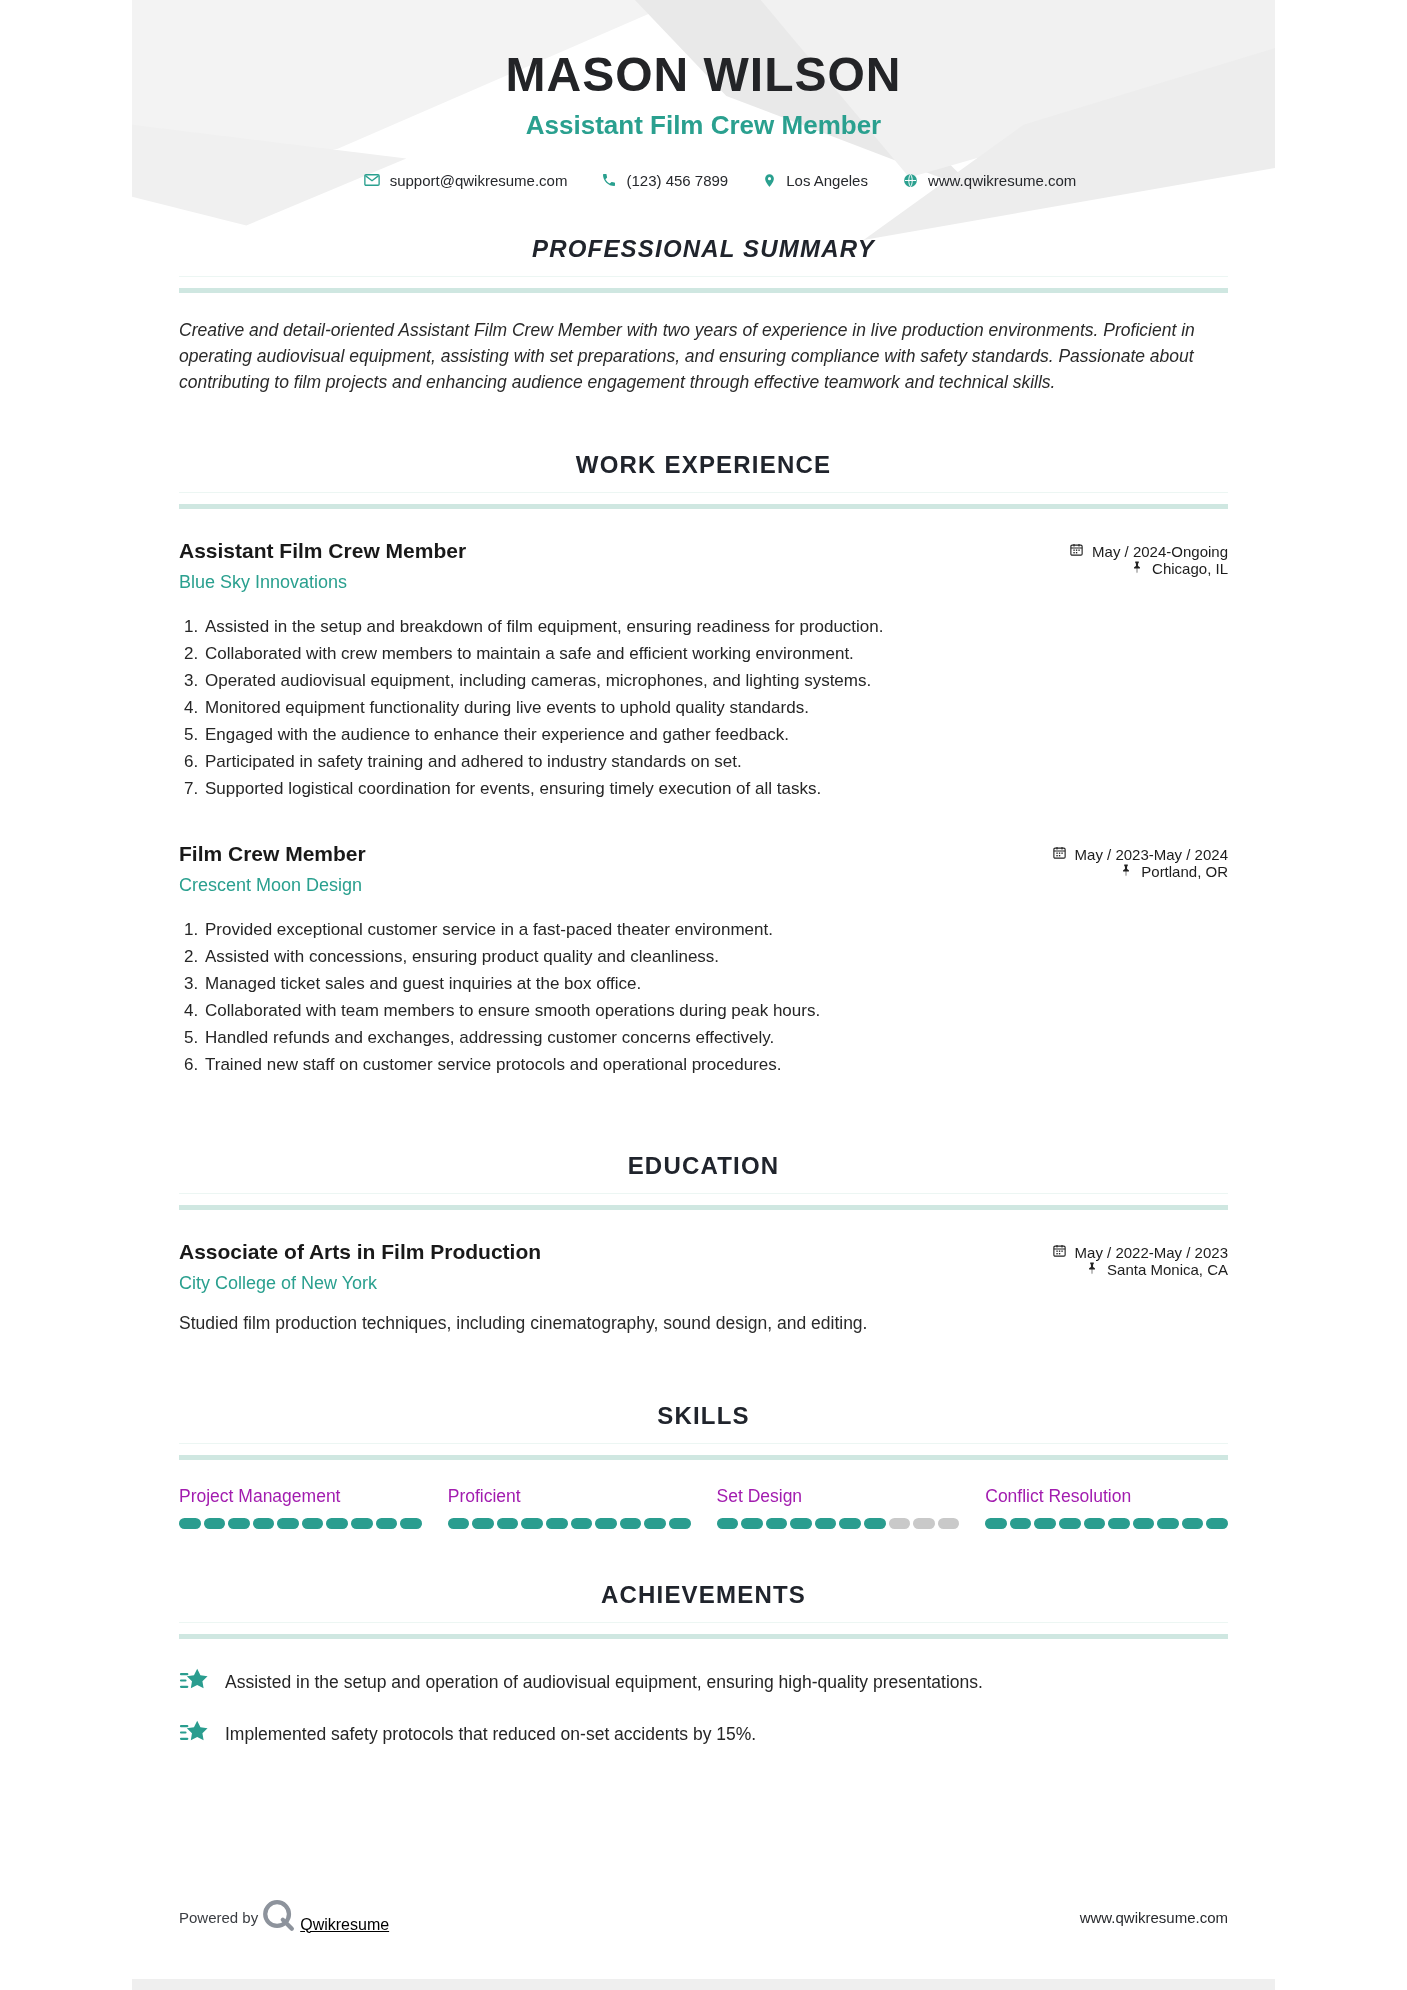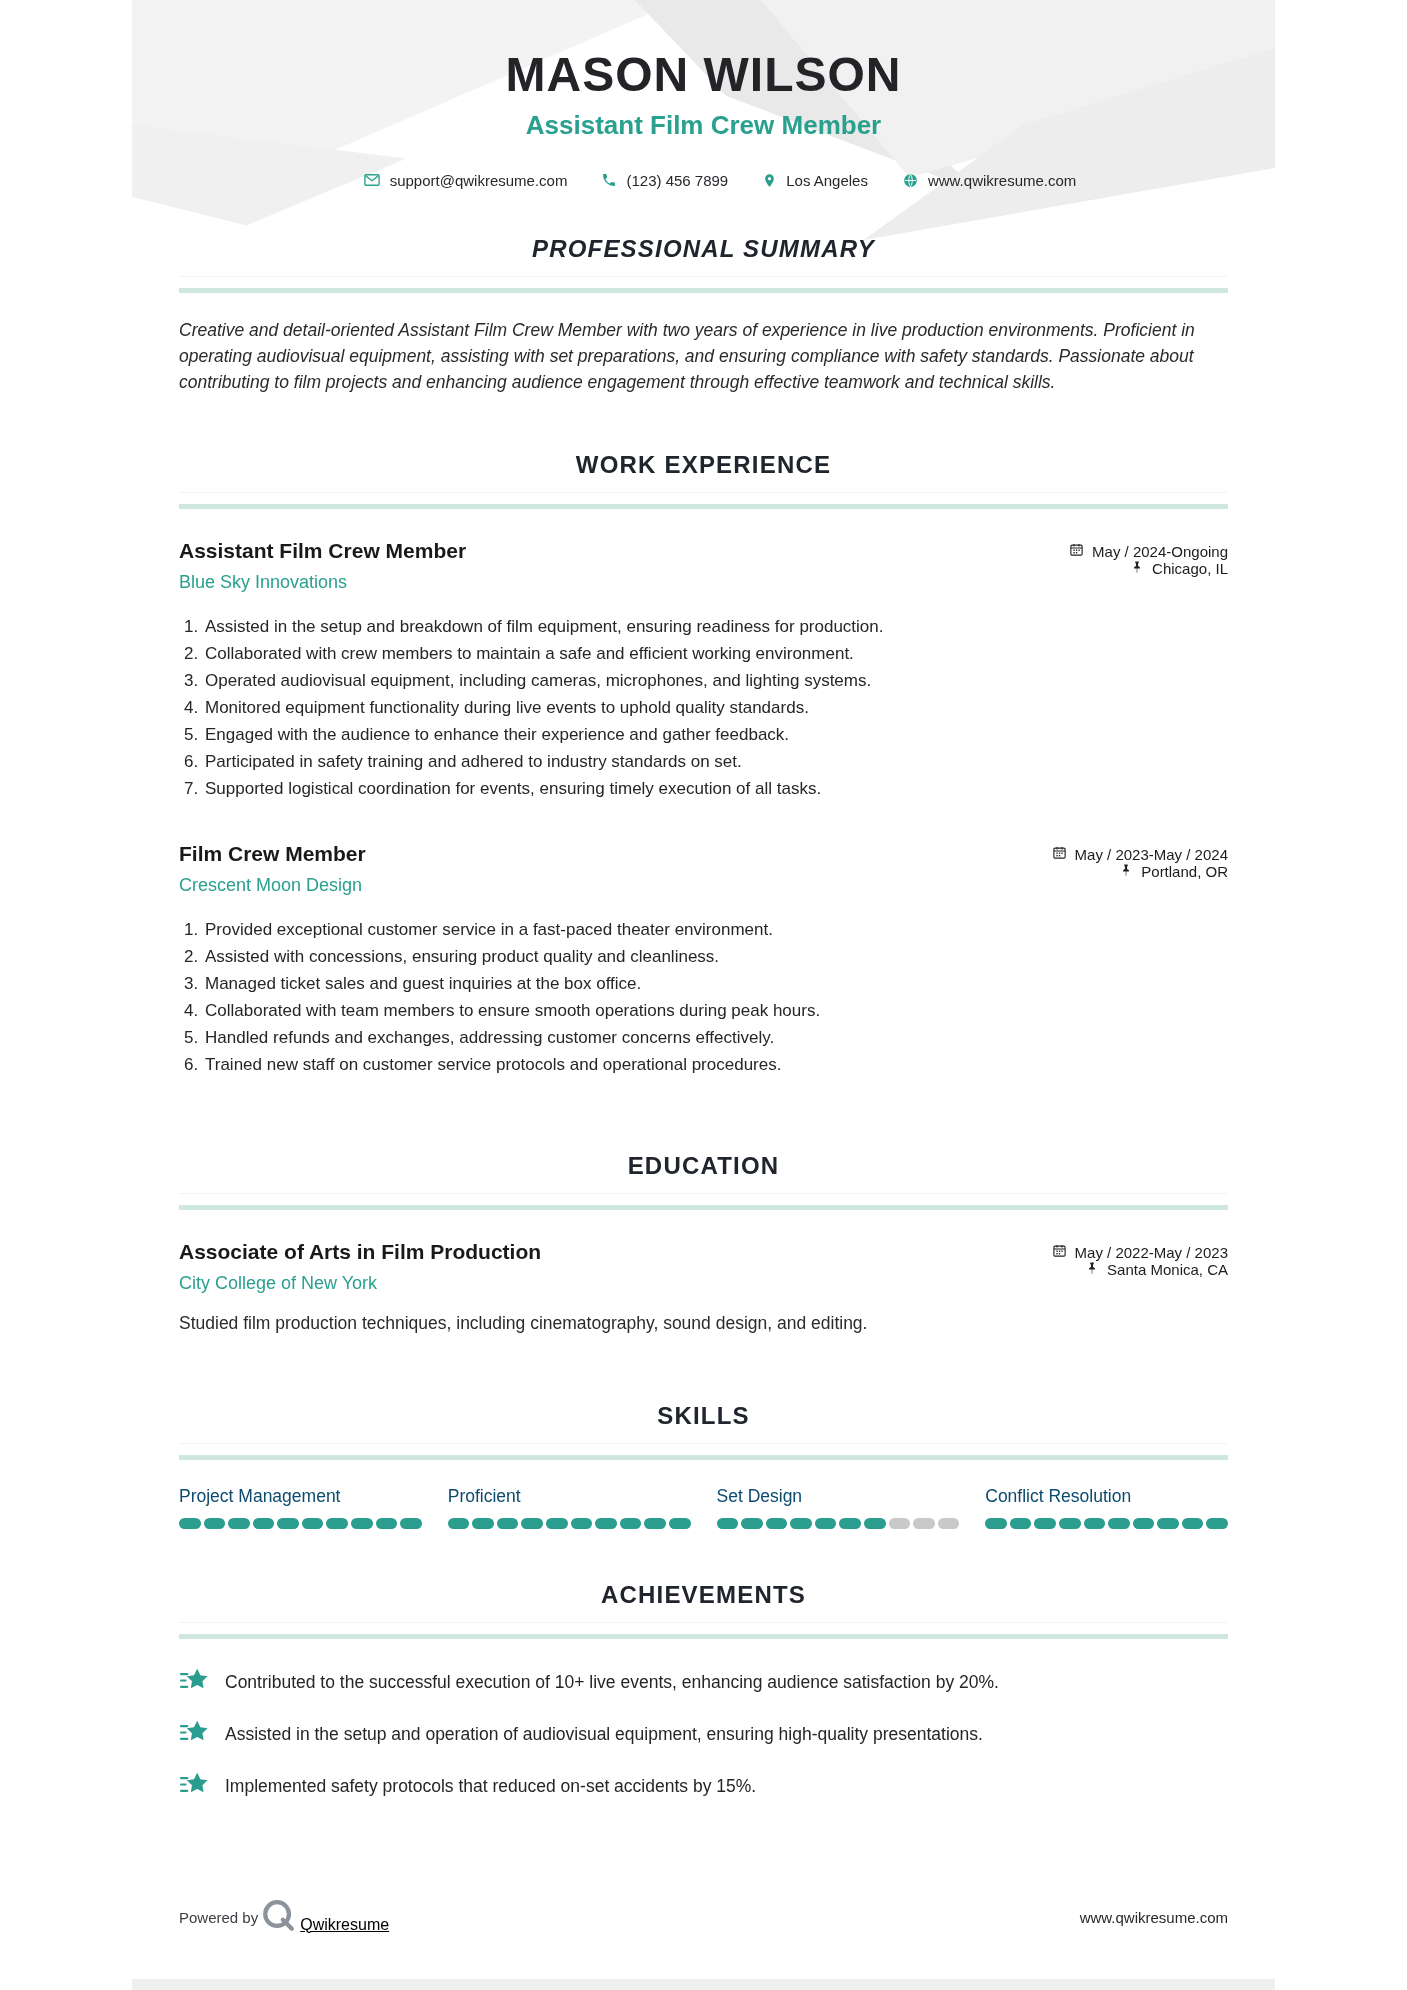--- a/index.html
+++ b/index.html
@@ -51,21 +51,21 @@
   .meta-line{display:flex;justify-content:flex-end;align-items:center;gap:8px;}
   .meta-line + .meta-line{}
   ol.bullets{margin-top:20px;padding-left:24px;font-size:17px;line-height:27px;color:#262626;}
   ol.bullets li{padding-left:2px;}
 
   .sec-education{margin-top:74px;}
   .edu-desc{margin-top:16px;font-size:17.5px;color:#2a2a2a;line-height:26px;}
 
   .sec-skills{margin-top:66px;}
   .skills-grid{margin-top:26px;display:grid;grid-template-columns:repeat(4,1fr);column-gap:26px;}
-  .skill-name{font-size:17.5px;color:#0c4a6e;}
+  .skill-name{font-size:17.5px;color:#a21caf;}
   .skill-bar{margin-top:11px;display:flex;gap:3px;}
   .skill-bar .seg{flex:1;height:11px;border-radius:5.5px;}
   .seg.filled{background:var(--skill-filled);}
   .seg.empty{background:var(--skill-empty);}
 
   .sec-achievements{margin-top:52px;}
   .ach-list{margin-top:28px;}
   .ach-item{display:flex;align-items:center;gap:15px;margin-bottom:21px;}
   .ach-text{font-size:17.5px;color:#262626;}
 
@@ -351,31 +351,20 @@
       </div>
     </section>
 
     <section class="sec-achievements">
       <div class="section-header">
         <h2>ACHIEVEMENTS</h2>
         <div class="rule-thin"></div>
         <div class="rule-thick"></div>
       </div>
       <div class="ach-list">
-        <div class="ach-item">
-          <span class="icn">
-            <svg viewBox="0 0 34 30" width="31" height="27">
-                <g stroke="#2a9d8f" stroke-width="2.4" stroke-linecap="round">
-                  <path d="M2 8h7M2 15h5M2 22h7"></path>
-                </g>
-                <path d="M20 2l3.6 7.2 7.9 1.1-5.7 5.5 1.3 7.9-7.1-3.7-7.1 3.7 1.3-7.9-5.7-5.5 7.9-1.1z" fill="#2a9d8f"></path>
-              </svg>
-          </span>
-          <span class="ach-text">Contributed to the successful execution of 10+ live events, enhancing audience satisfaction by 20%.</span>
-        </div>
         <div class="ach-item">
           <span class="icn">
             <svg viewBox="0 0 34 30" width="31" height="27">
                 <g stroke="#2a9d8f" stroke-width="2.4" stroke-linecap="round">
                   <path d="M2 8h7M2 15h5M2 22h7"></path>
                 </g>
                 <path d="M20 2l3.6 7.2 7.9 1.1-5.7 5.5 1.3 7.9-7.1-3.7-7.1 3.7 1.3-7.9-5.7-5.5 7.9-1.1z" fill="#2a9d8f"></path>
               </svg>
           </span>
           <span class="ach-text">Assisted in the setup and operation of audiovisual equipment, ensuring high-quality presentations.</span>

